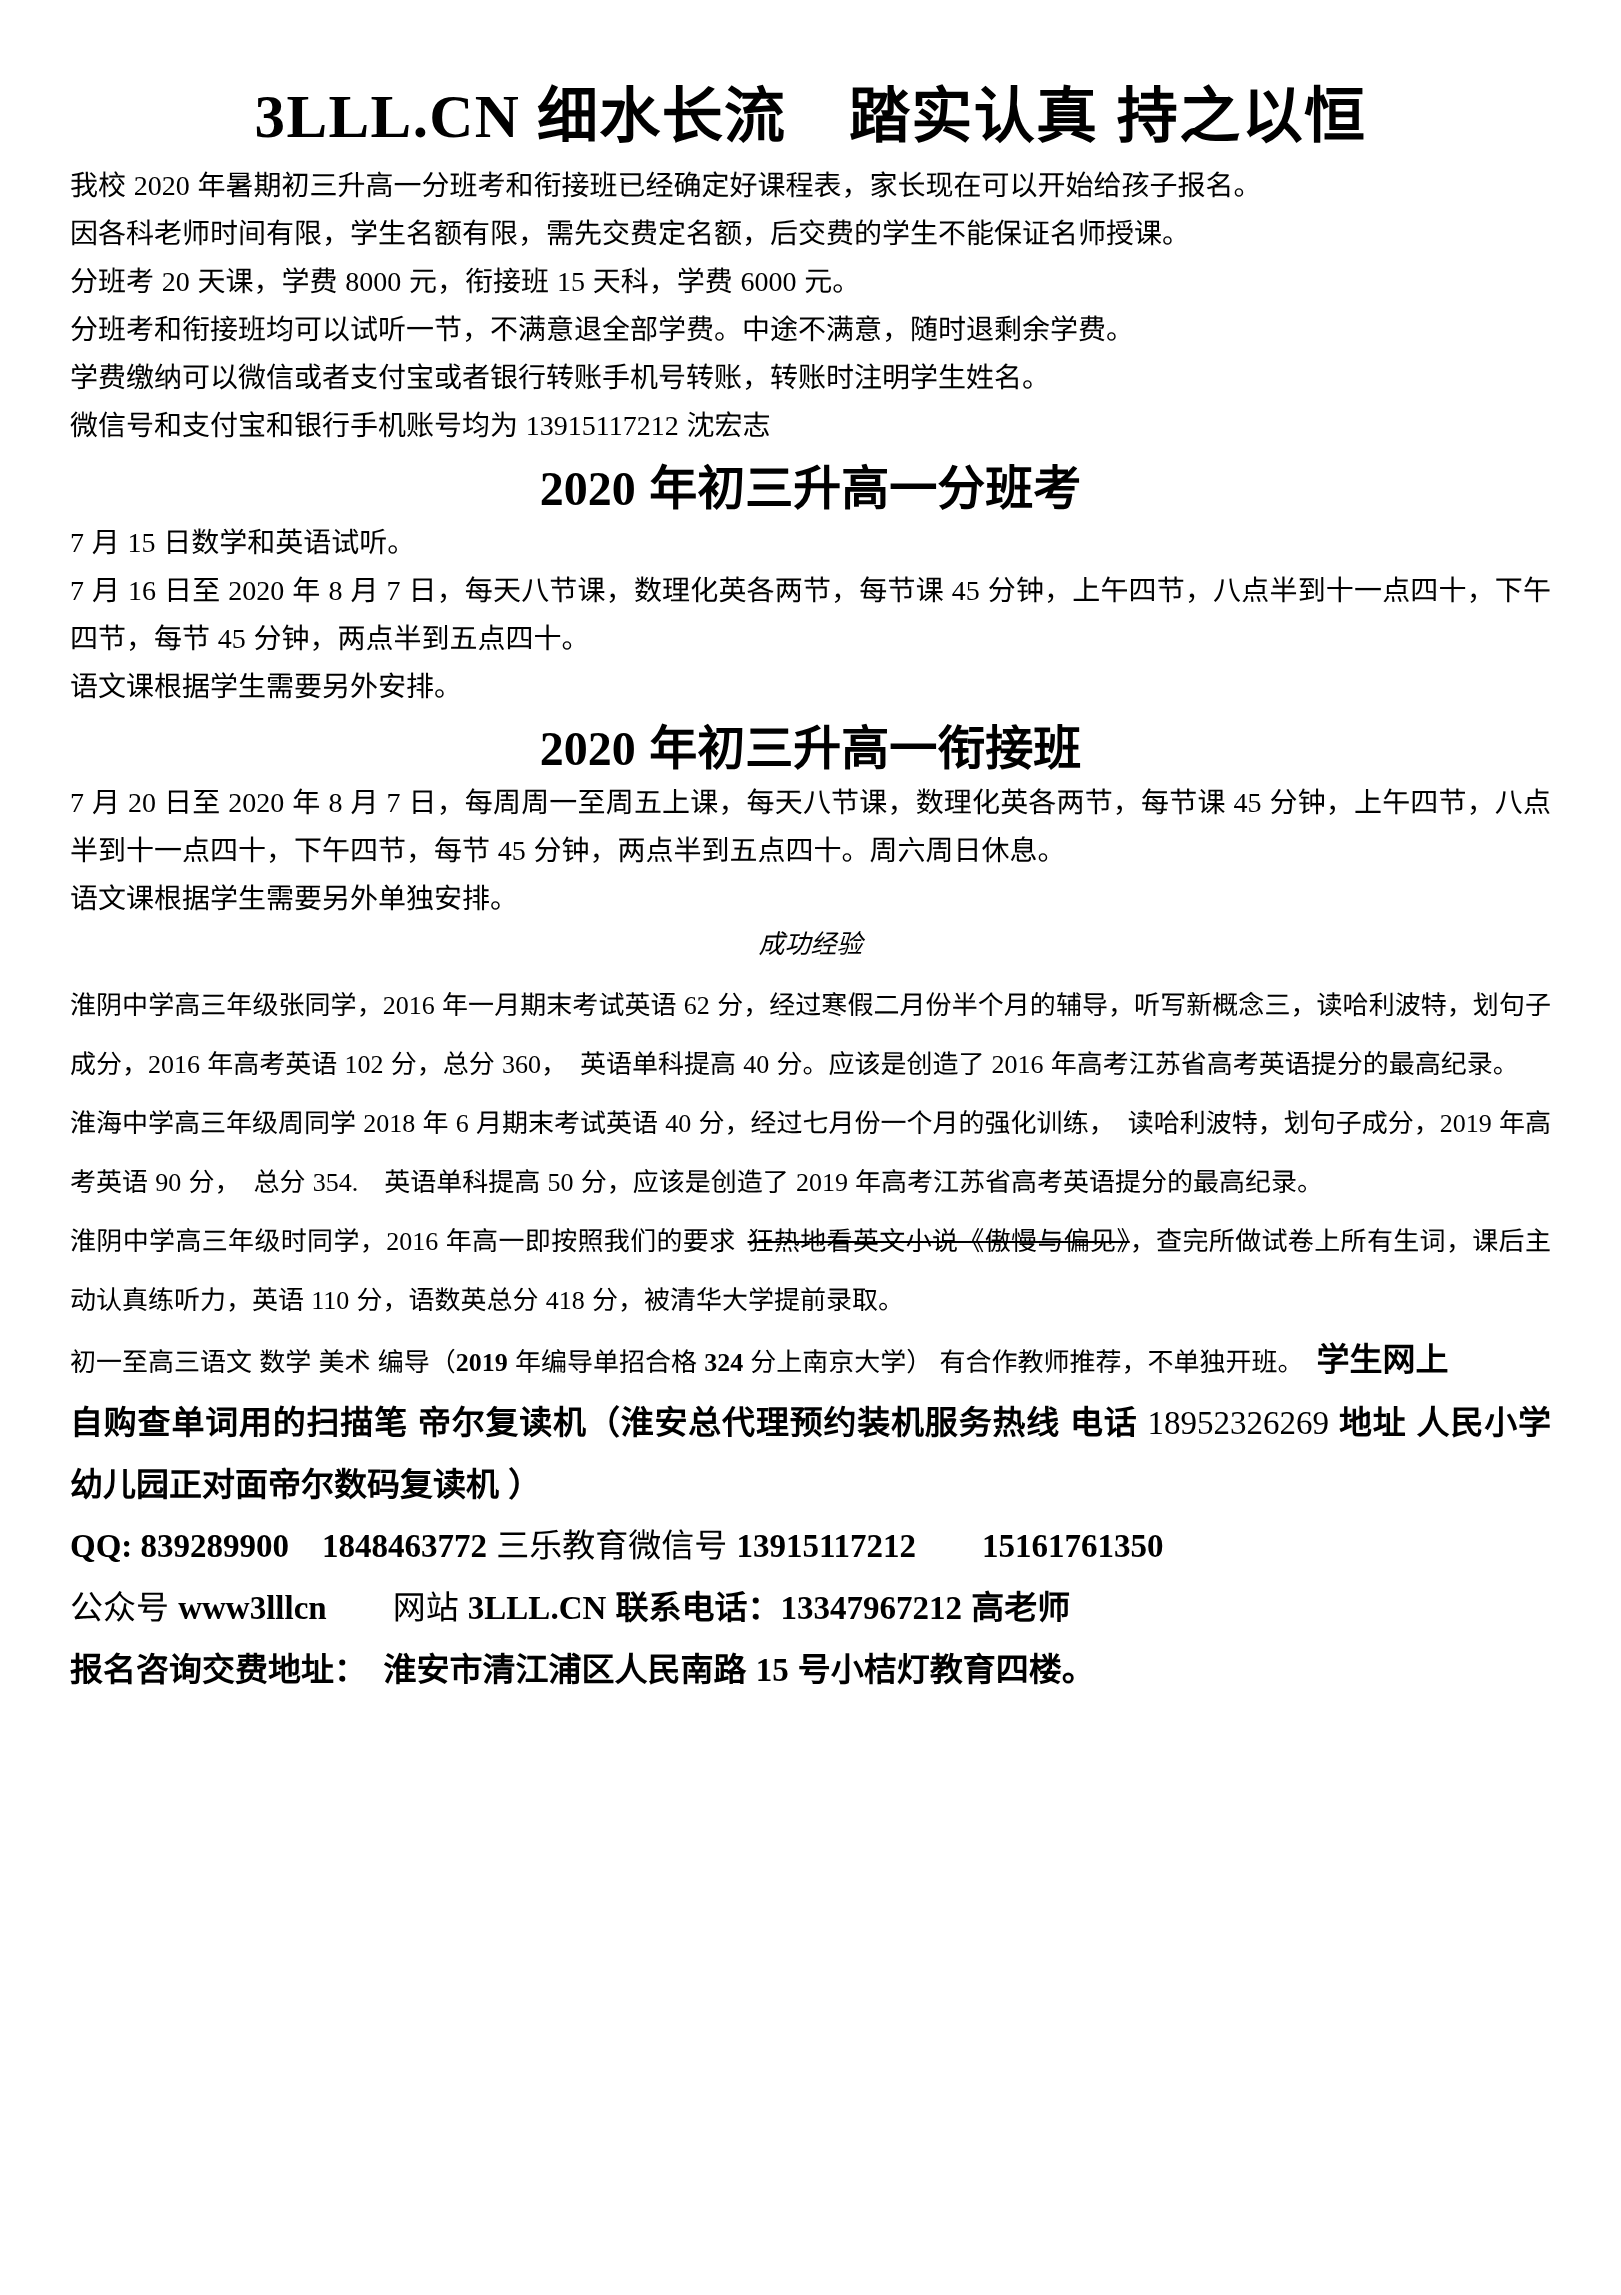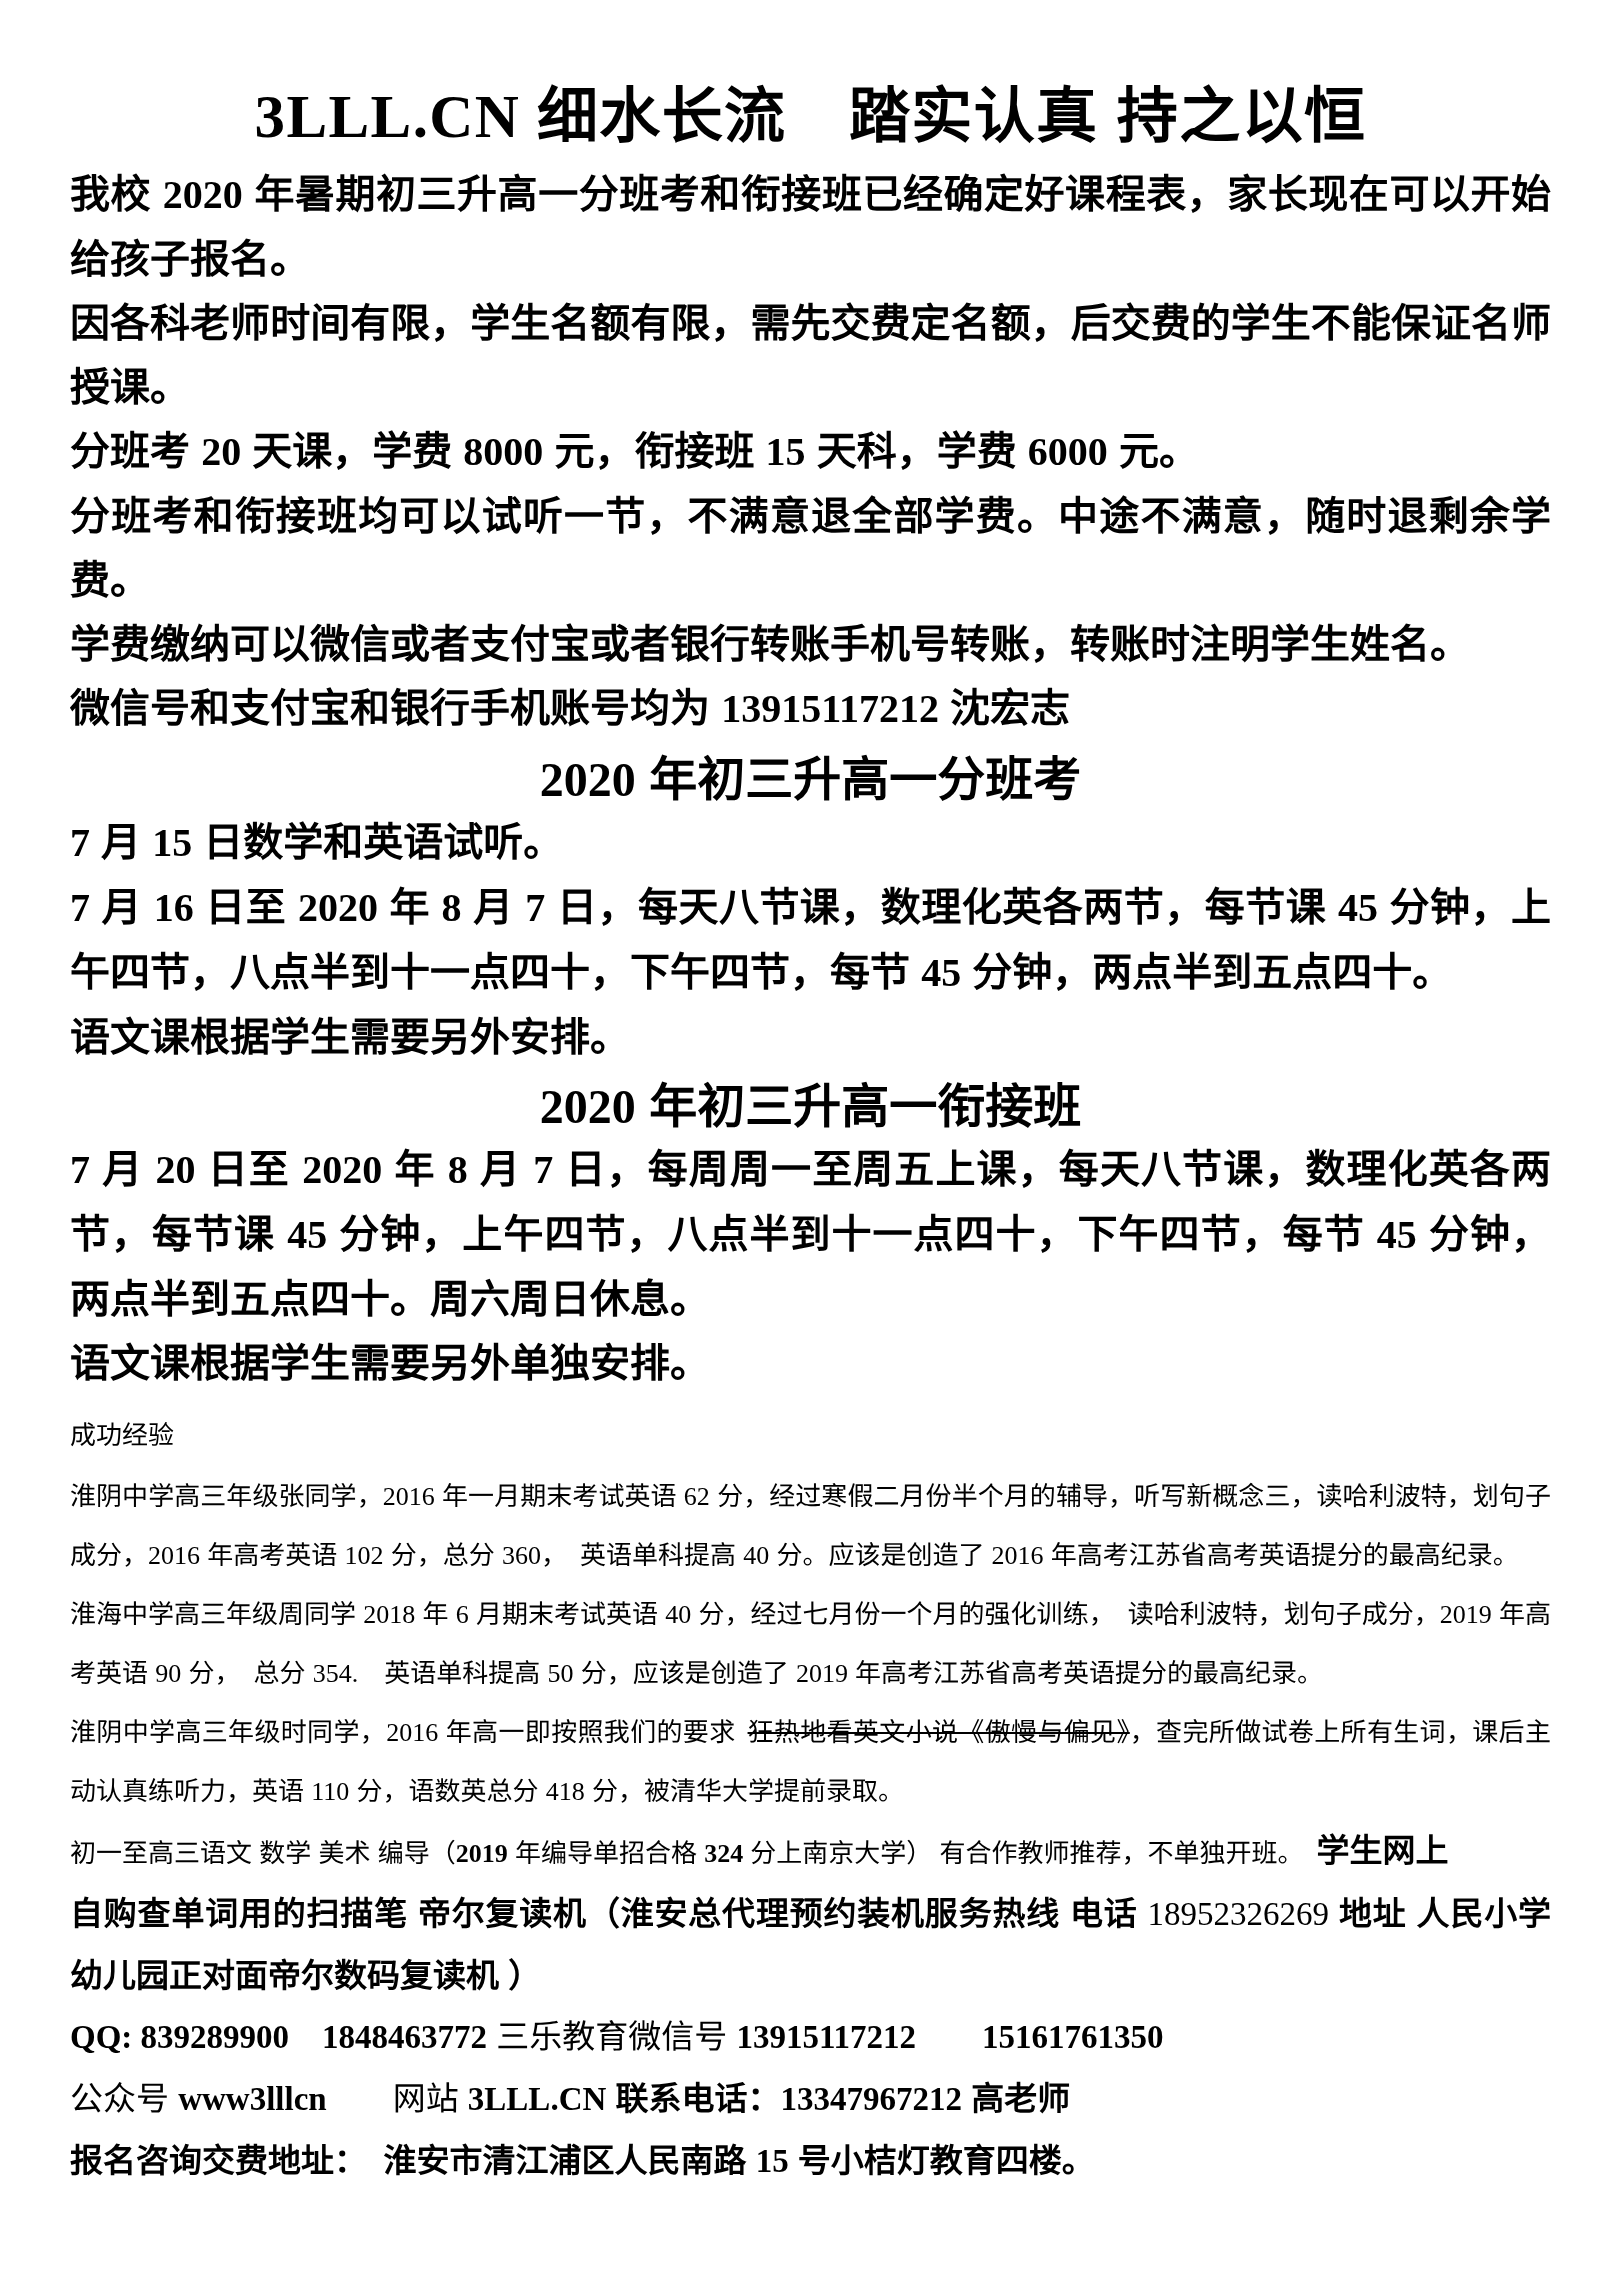--- a/index.html
+++ b/index.html
@@ -18,39 +18,39 @@
   .blk-title {
     font-size: 61px;
     line-height: 1.2;
     font-weight: bold;
     text-align: center;
     margin-bottom: 8.7px;
     white-space: nowrap;
     letter-spacing: 1.4px;
   }
   .blk-body {
-    font-size: 40px;
-    line-height: 64px;
-    font-weight: 700;
+    font-size: 28px;
+    line-height: 48px;
+    font-weight: 400;
     text-align: justify;
   }
   .blk-heading {
     font-size: 48px;
     line-height: 60px;
     font-weight: bold;
     text-align: center;
     margin-top: 8.7px;
   }
   .blk-small-heading {
     font-size: 26px;
     line-height: 43px;
     font-weight: 400;
-    text-align: left;
-    margin-top: 19px;
+    text-align: center;
     margin-bottom: 10px;
+    font-style: italic;
   }
   .blk-small {
     font-size: 26px;
     line-height: 59px;
     font-weight: 400;
     text-align: justify;
   }
   .blk-contact {
     font-size: 33px;
     line-height: 61px;

